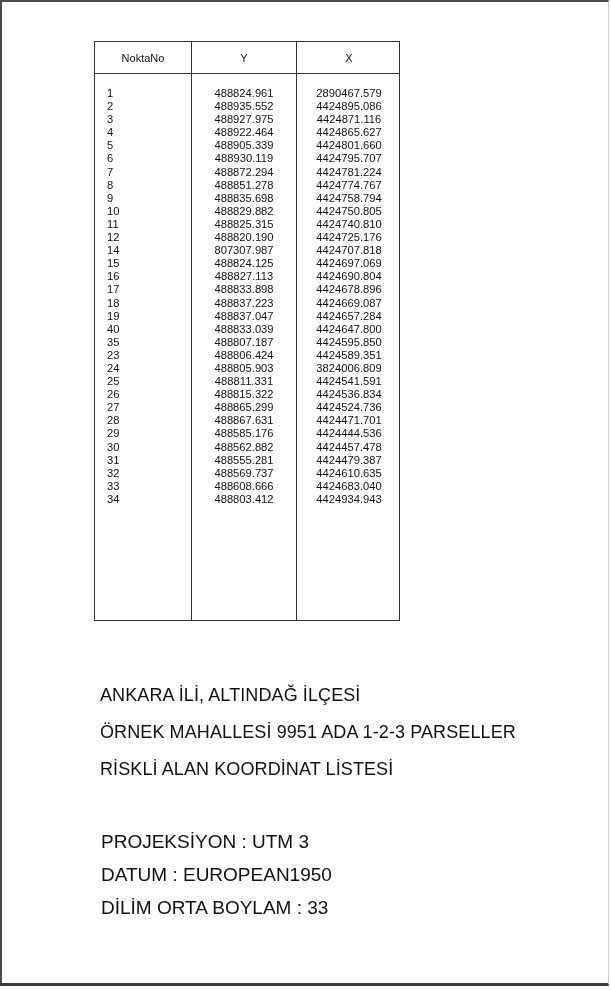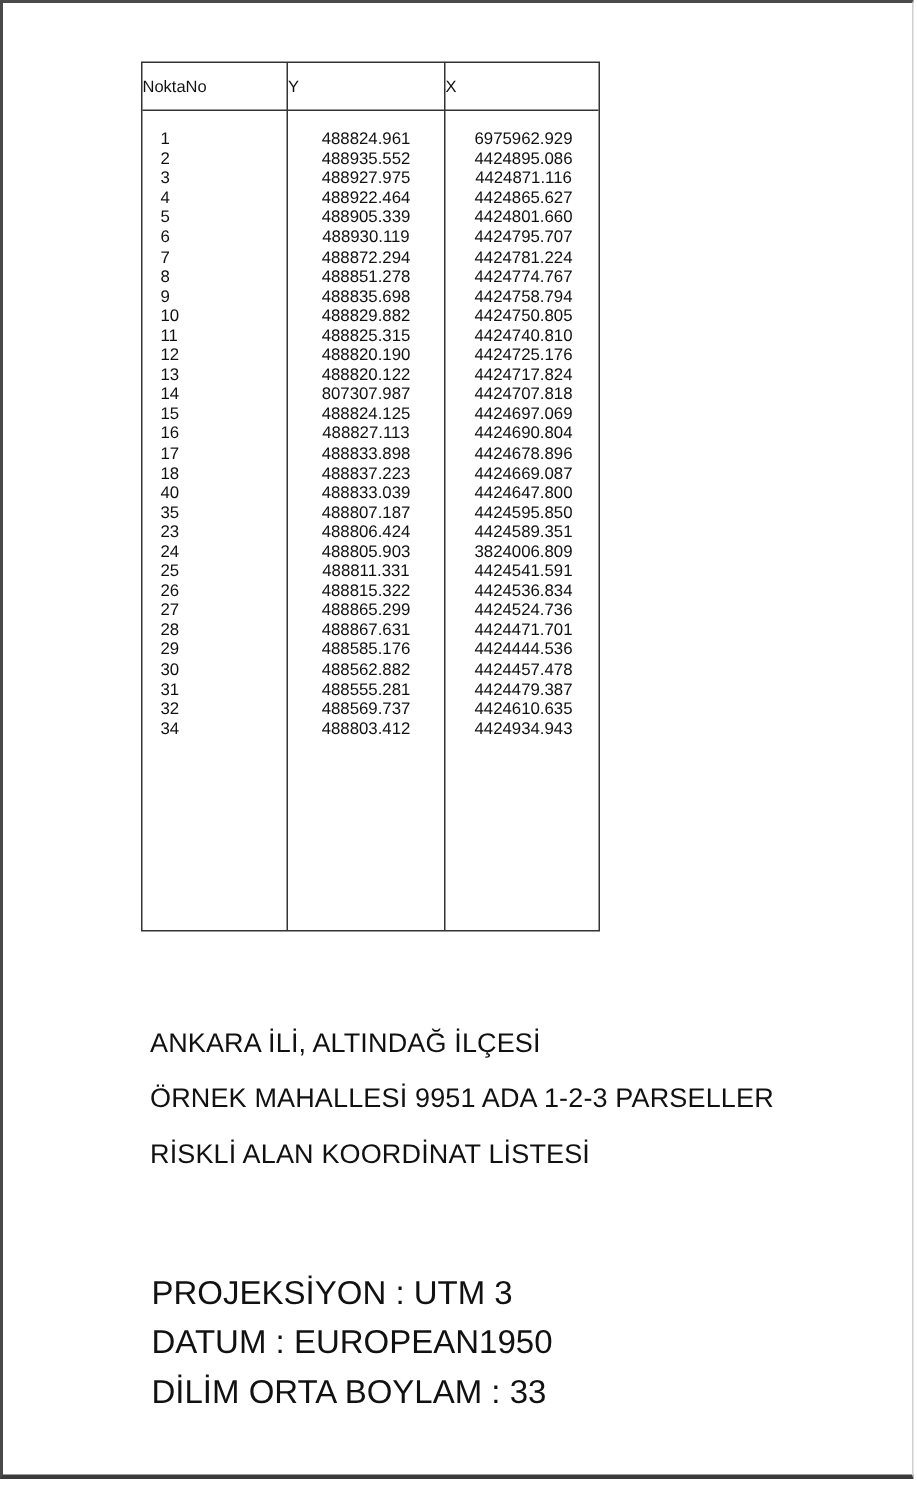--- a/index.html
+++ b/index.html
@@ -11,51 +11,51 @@
     box-sizing: border-box; background: #fff;
   }
   .coord-table {
     position: absolute; left: 92px; top: 39px; width: 306px; height: 580px;
     border: 1px solid #333; box-sizing: border-box;
   }
   .col-line { position: absolute; top: 0; bottom: 0; width: 1px; background: #333; }
   .col-line.c1 { left: 96px; }
   .col-line.c2 { left: 201px; }
   .head-line { position: absolute; left: 0; right: 0; top: 31px; height: 1px; background: #333; }
-  .th { position: absolute; top: 0; height: 31px; line-height: 33px; font-size: 11px; }
+  .th { position: absolute; top: 0; height: 31px; line-height: 33px; font-size: 11px; text-align: center; }
   .th.no { left: 0; width: 96px; }
   .th.y { left: 97px; width: 104px; }
   .th.x { left: 202px; width: 104px; }
   .rows { position: absolute; left: 0; right: 0; top: 45px; }
   .row { position: relative; height: 13.1px; font-size: 11.2px; line-height: 13.1px; }
   .row .no { position: absolute; left: 12px; }
   .row .y { position: absolute; left: 97px; width: 104px; text-align: center; }
   .row .x { position: absolute; left: 202px; width: 104px; text-align: center; }
   .title-block { position: absolute; left: 98px; top: 680px; font-size: 18px; }
   .title-block div { height: 37px; line-height: 26px; letter-spacing: 0.1px; }
-  .meta-block { position: absolute; left: 99px; top: 827px; font-size: 22px; margin-top: 20px; }
+  .meta-block { position: absolute; left: 99px; top: 827px; font-size: 19px; }
   .meta-block div { height: 33px; line-height: 26px; }
 </style>
 </head>
 <body>
 
 <div class="page">
 
   <div class="coord-table">
     <div class="col-line c1"></div>
     <div class="col-line c2"></div>
     <div class="head-line"></div>
     <div class="th no">NoktaNo</div>
     <div class="th y">Y</div>
     <div class="th x">X</div>
     <div class="rows" id="rows">
         <div class="row">
           <span class="no">1</span>
           <span class="y">488824.961</span>
-          <span class="x">6975962.929</span>
+          <span class="x">2890467.579</span>
         </div>
         <div class="row">
           <span class="no">2</span>
           <span class="y">488935.552</span>
           <span class="x">4424895.086</span>
         </div>
         <div class="row">
           <span class="no">3</span>
           <span class="y">488927.975</span>
           <span class="x">4424871.116</span>
@@ -99,25 +99,20 @@
           <span class="no">11</span>
           <span class="y">488825.315</span>
           <span class="x">4424740.810</span>
         </div>
         <div class="row">
           <span class="no">12</span>
           <span class="y">488820.190</span>
           <span class="x">4424725.176</span>
         </div>
         <div class="row">
-          <span class="no">13</span>
-          <span class="y">488820.122</span>
-          <span class="x">4424717.824</span>
-        </div>
-        <div class="row">
           <span class="no">14</span>
           <span class="y">807307.987</span>
           <span class="x">4424707.818</span>
         </div>
         <div class="row">
           <span class="no">15</span>
           <span class="y">488824.125</span>
           <span class="x">4424697.069</span>
         </div>
         <div class="row">
@@ -129,20 +124,25 @@
           <span class="no">17</span>
           <span class="y">488833.898</span>
           <span class="x">4424678.896</span>
         </div>
         <div class="row">
           <span class="no">18</span>
           <span class="y">488837.223</span>
           <span class="x">4424669.087</span>
         </div>
         <div class="row">
+          <span class="no">19</span>
+          <span class="y">488837.047</span>
+          <span class="x">4424657.284</span>
+        </div>
+        <div class="row">
           <span class="no">40</span>
           <span class="y">488833.039</span>
           <span class="x">4424647.800</span>
         </div>
         <div class="row">
           <span class="no">35</span>
           <span class="y">488807.187</span>
           <span class="x">4424595.850</span>
         </div>
         <div class="row">
@@ -187,20 +187,25 @@
         </div>
         <div class="row">
           <span class="no">31</span>
           <span class="y">488555.281</span>
           <span class="x">4424479.387</span>
         </div>
         <div class="row">
           <span class="no">32</span>
           <span class="y">488569.737</span>
           <span class="x">4424610.635</span>
+        </div>
+        <div class="row">
+          <span class="no">33</span>
+          <span class="y">488608.666</span>
+          <span class="x">4424683.040</span>
         </div>
         <div class="row">
           <span class="no">34</span>
           <span class="y">488803.412</span>
           <span class="x">4424934.943</span>
         </div>
       </div>
   </div>
 
   <div class="title-block">

